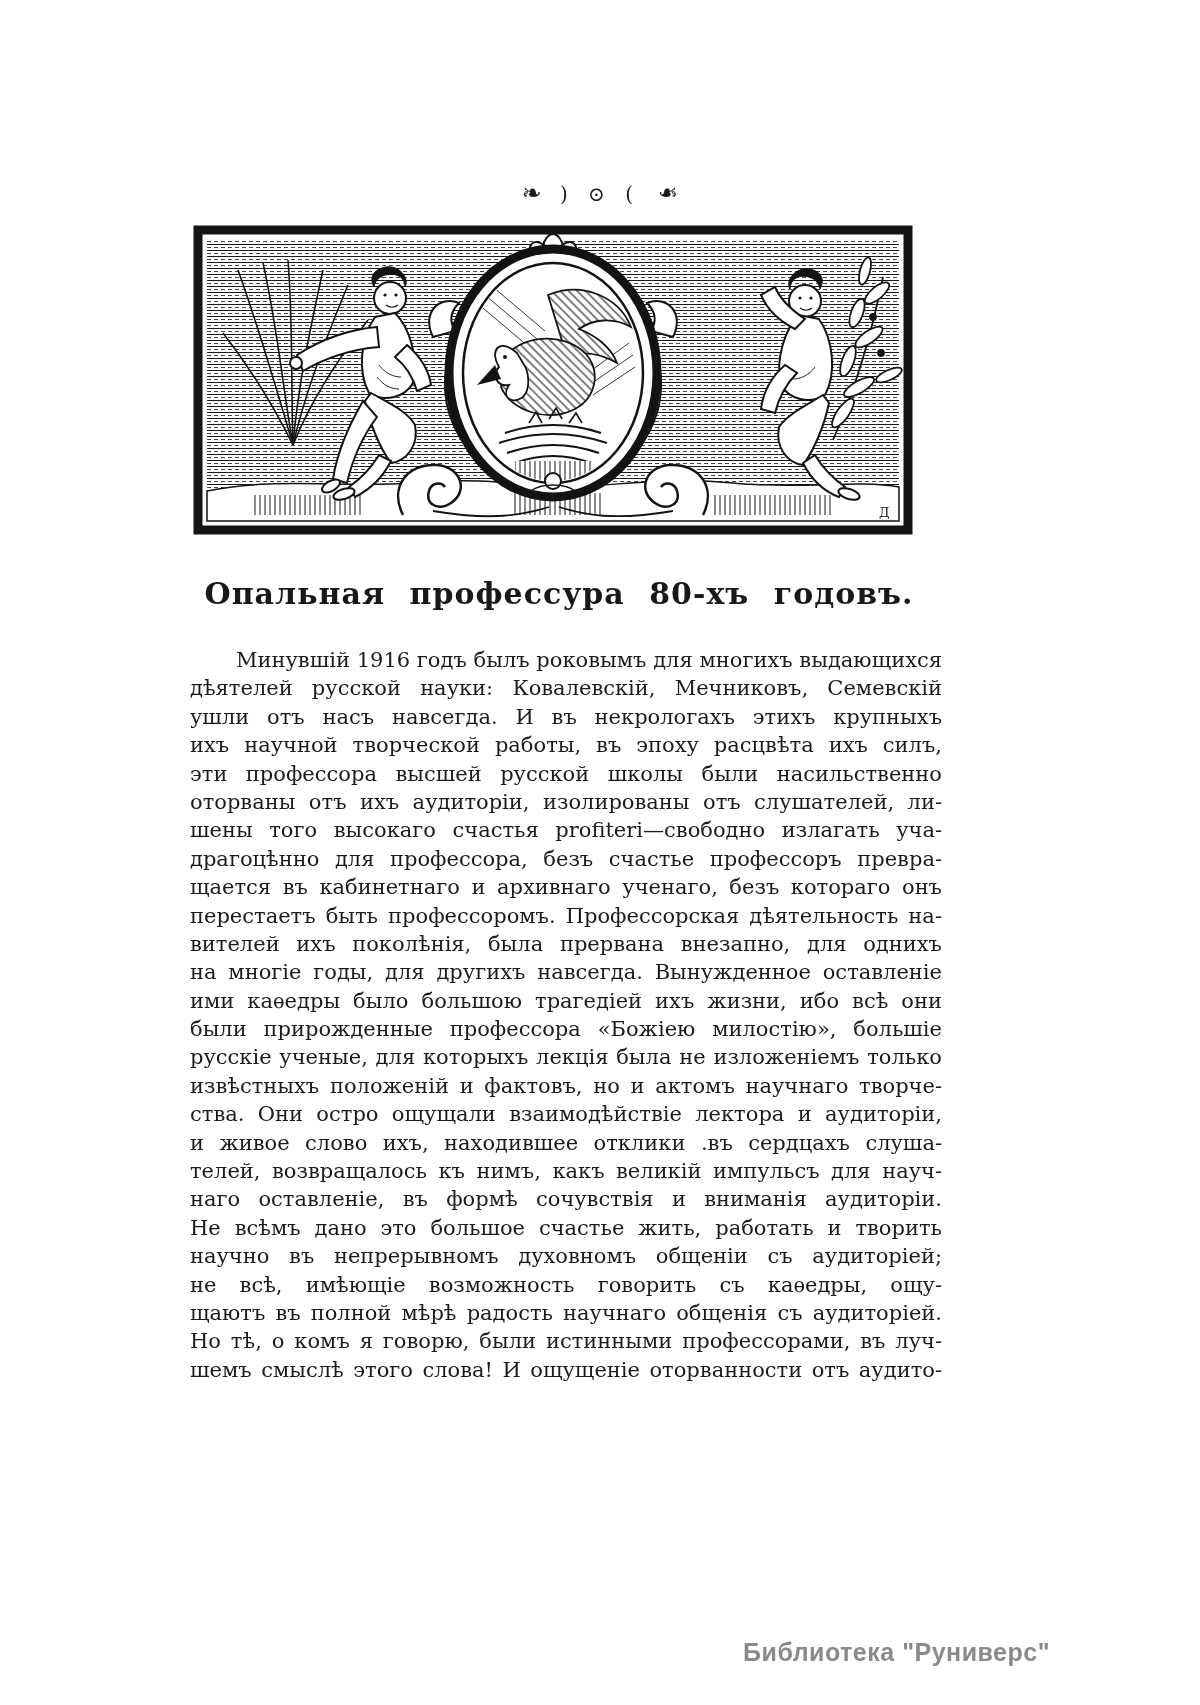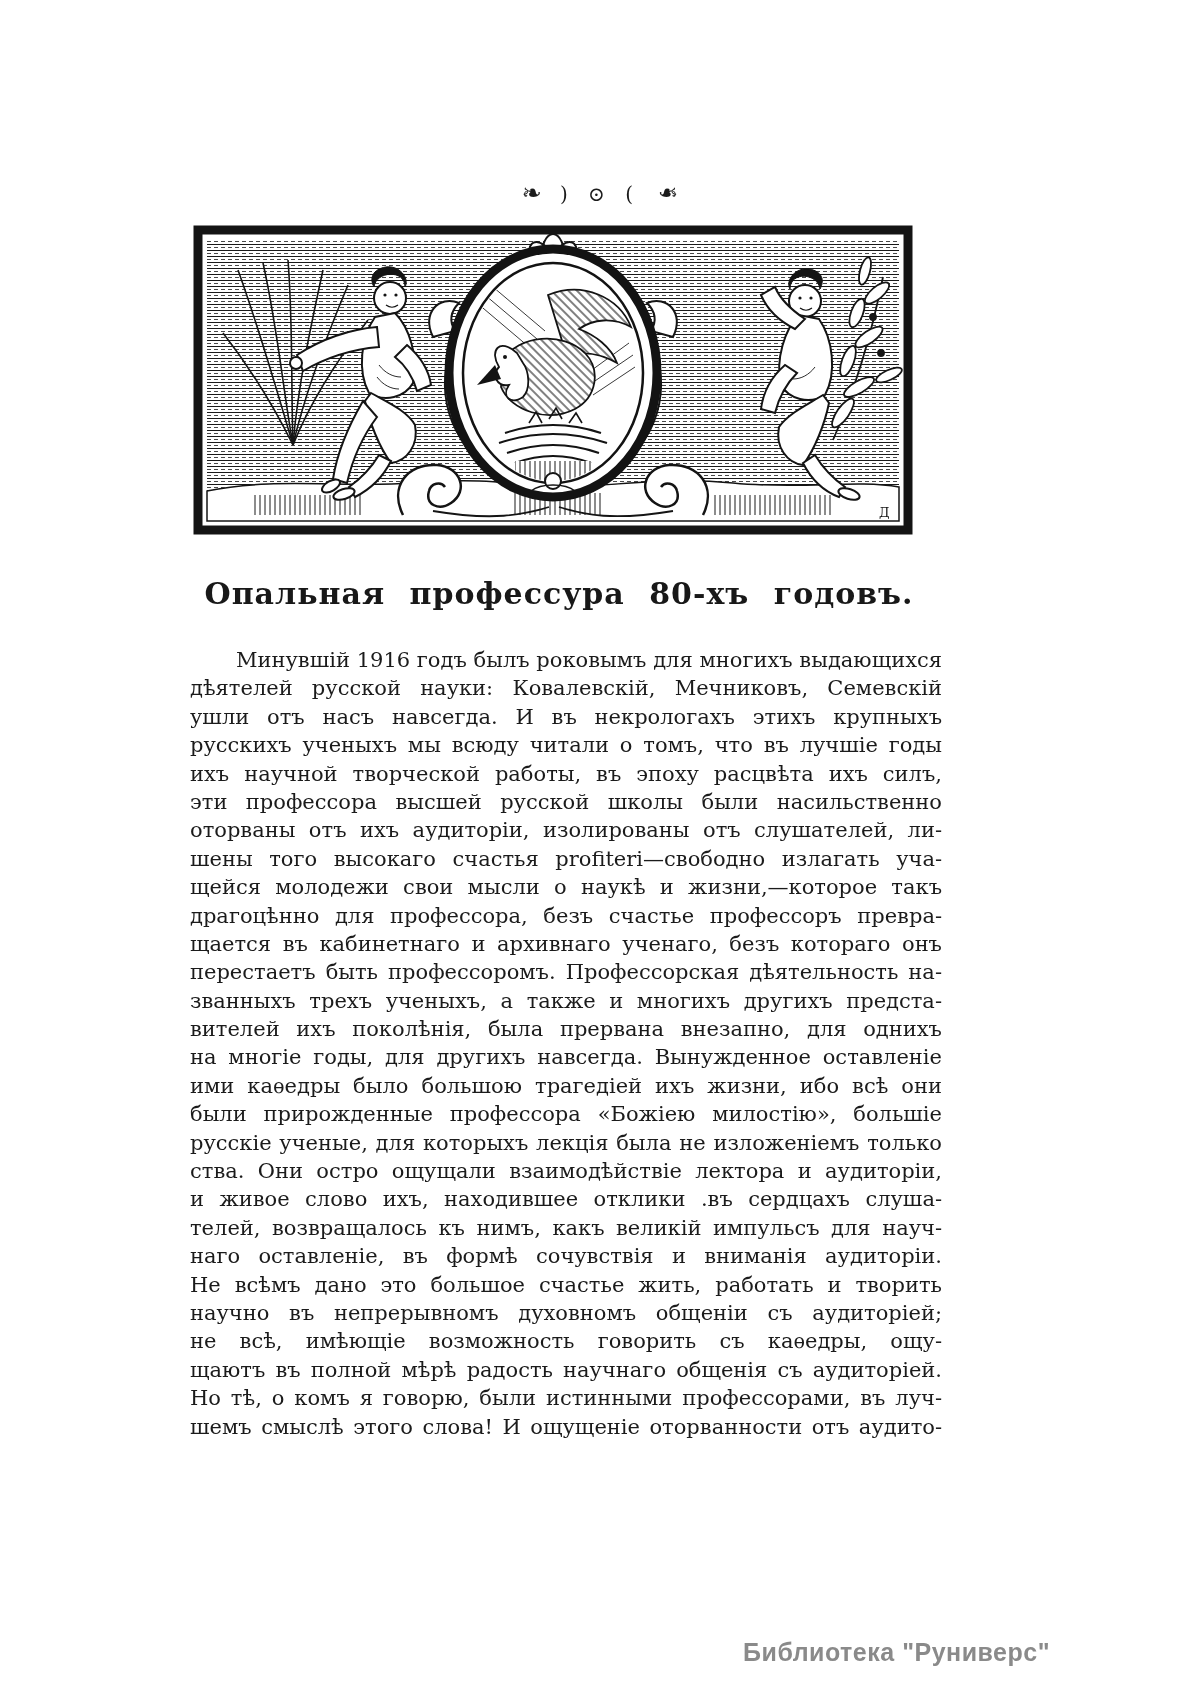--- a/index.html
+++ b/index.html
@@ -221,35 +221,33 @@
       <text x="686" y="292" font-family="DejaVu Serif, serif" font-size="13" fill="#141414">Д</text>
     </svg>
   </div>
 
   <div class="page-title">Опальная профессура 80-хъ годовъ.</div>
 
   <div class="body-text">
       <div class="text-line">Минувшій 1916 годъ былъ роковымъ для многихъ выдающихся</div>
       <div class="text-line">дѣятелей русской науки: Ковалевскій, Мечниковъ, Семевскій</div>
       <div class="text-line">ушли отъ насъ навсегда. И въ некрологахъ этихъ крупныхъ</div>
-      <div class="text-line">русскихъ ученыхъ мы всюду читали о томъ, что въ лучшіе годы</div>
       <div class="text-line">ихъ научной творческой работы, въ эпоху расцвѣта ихъ силъ,</div>
       <div class="text-line">эти профессора высшей русской школы были насильственно</div>
       <div class="text-line">оторваны отъ ихъ аудиторіи, изолированы отъ слушателей, ли-</div>
       <div class="text-line">шены того высокаго счастья profiteri—свободно излагать уча-</div>
-      <div class="text-line">щейся молодежи свои мысли о наукѣ и жизни,—которое такъ</div>
       <div class="text-line">драгоцѣнно для профессора, безъ счастье профессоръ превра-</div>
       <div class="text-line">щается въ кабинетнаго и архивнаго ученаго, безъ котораго онъ</div>
       <div class="text-line">перестаетъ быть профессоромъ. Профессорская дѣятельность на-</div>
-      <div class="text-line">званныхъ трехъ ученыхъ, а также и многихъ другихъ предста-</div>
       <div class="text-line">вителей ихъ поколѣнія, была прервана внезапно, для однихъ</div>
       <div class="text-line">на многіе годы, для другихъ навсегда. Вынужденное оставленіе</div>
       <div class="text-line">ими каѳедры было большою трагедіей ихъ жизни, ибо всѣ они</div>
       <div class="text-line">были прирожденные профессора «Божіею милостію», большіе</div>
       <div class="text-line">русскіе ученые, для которыхъ лекція была не изложеніемъ только</div>
+      <div class="text-line">извѣстныхъ положеній и фактовъ, но и актомъ научнаго творче-</div>
       <div class="text-line">ства. Они остро ощущали взаимодѣйствіе лектора и аудиторіи,</div>
       <div class="text-line">и живое слово ихъ, находившее отклики .въ сердцахъ слуша-</div>
       <div class="text-line">телей, возвращалось къ нимъ, какъ великій импульсъ для науч-</div>
       <div class="text-line">наго оставленіе, въ формѣ сочувствія и вниманія аудиторіи.</div>
       <div class="text-line">Не всѣмъ дано это большое счастье жить, работать и творить</div>
       <div class="text-line">научно въ непрерывномъ духовномъ общеніи съ аудиторіей;</div>
       <div class="text-line">не всѣ, имѣющіе возможность говорить съ каѳедры, ощу-</div>
       <div class="text-line">щаютъ въ полной мѣрѣ радость научнаго общенія съ аудиторіей.</div>
       <div class="text-line">Но тѣ, о комъ я говорю, были истинными профессорами, въ луч-</div>
       <div class="text-line">шемъ смыслѣ этого слова! И ощущеніе оторванности отъ аудито-</div>

